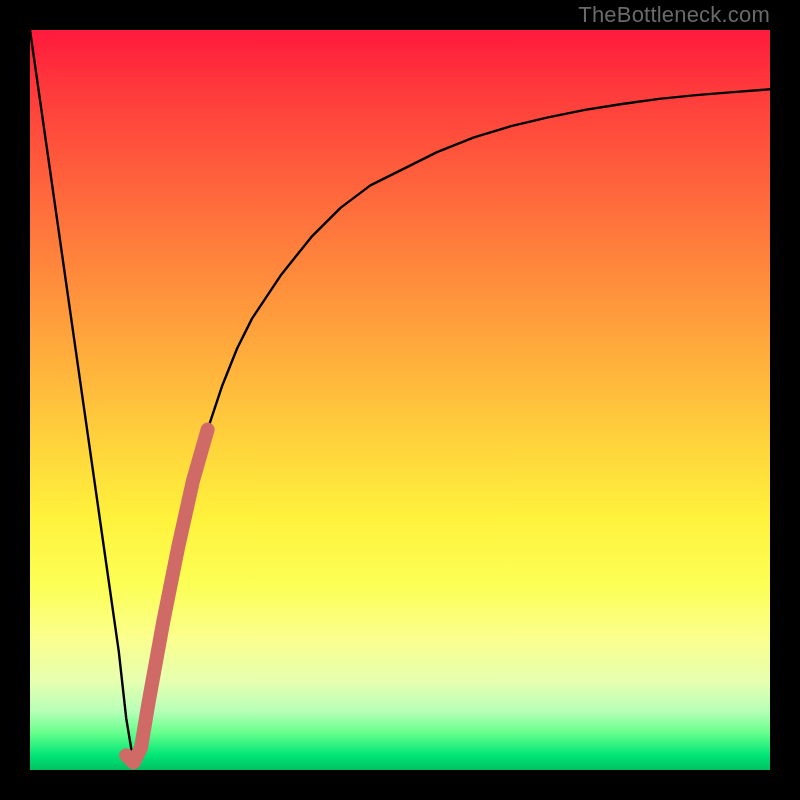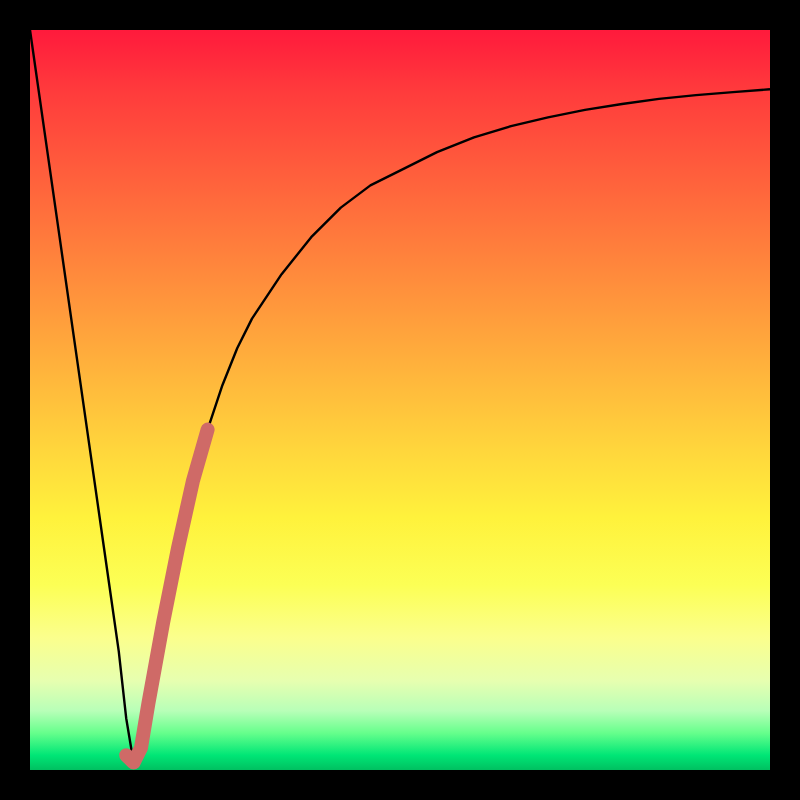--- a/index.html
+++ b/index.html
@@ -63,13 +63,14 @@
 </head>
 <body>
 
 <div class="frame">
   <div class="plot-area">
     <svg class="svg-layer" viewBox="0 0 740 740" preserveAspectRatio="none">
       <path id="curve-path" fill="none" stroke="#000000" stroke-width="2.4" stroke-linejoin="round" d="M0.00 0.00 L14.80 103.60 L29.60 207.20 L44.40 310.80 L59.20 414.40 L74.00 518.00 L88.80 621.60 L96.20 688.20 L103.60 732.60 L111.00 717.80 L118.40 673.40 L133.20 592.00 L148.00 518.00 L162.80 451.40 L177.60 399.60 L192.40 355.20 L207.20 318.20 L222.00 288.60 L251.60 244.20 L281.20 207.20 L310.80 177.60 L340.40 155.40 L370.00 140.60 L407.00 122.10 L444.00 107.30 L481.00 96.20 L518.00 87.32 L555.00 79.92 L592.00 74.00 L629.00 68.82 L666.00 65.12 L703.00 62.16 L740.00 59.20"></path>
       <path id="highlight-path" fill="none" stroke="#cf6a67" stroke-width="14" stroke-linecap="round" stroke-linejoin="round" d="M96.20 725.20 L103.60 732.60 L111.00 717.80 L118.40 673.40 L133.20 592.00 L148.00 518.00 L162.80 451.40 L177.60 399.60"></path>
     </svg>
   </div>
+  <div class="watermark">TheBottleneck.com</div>
 </div>
 
 </body></html>

